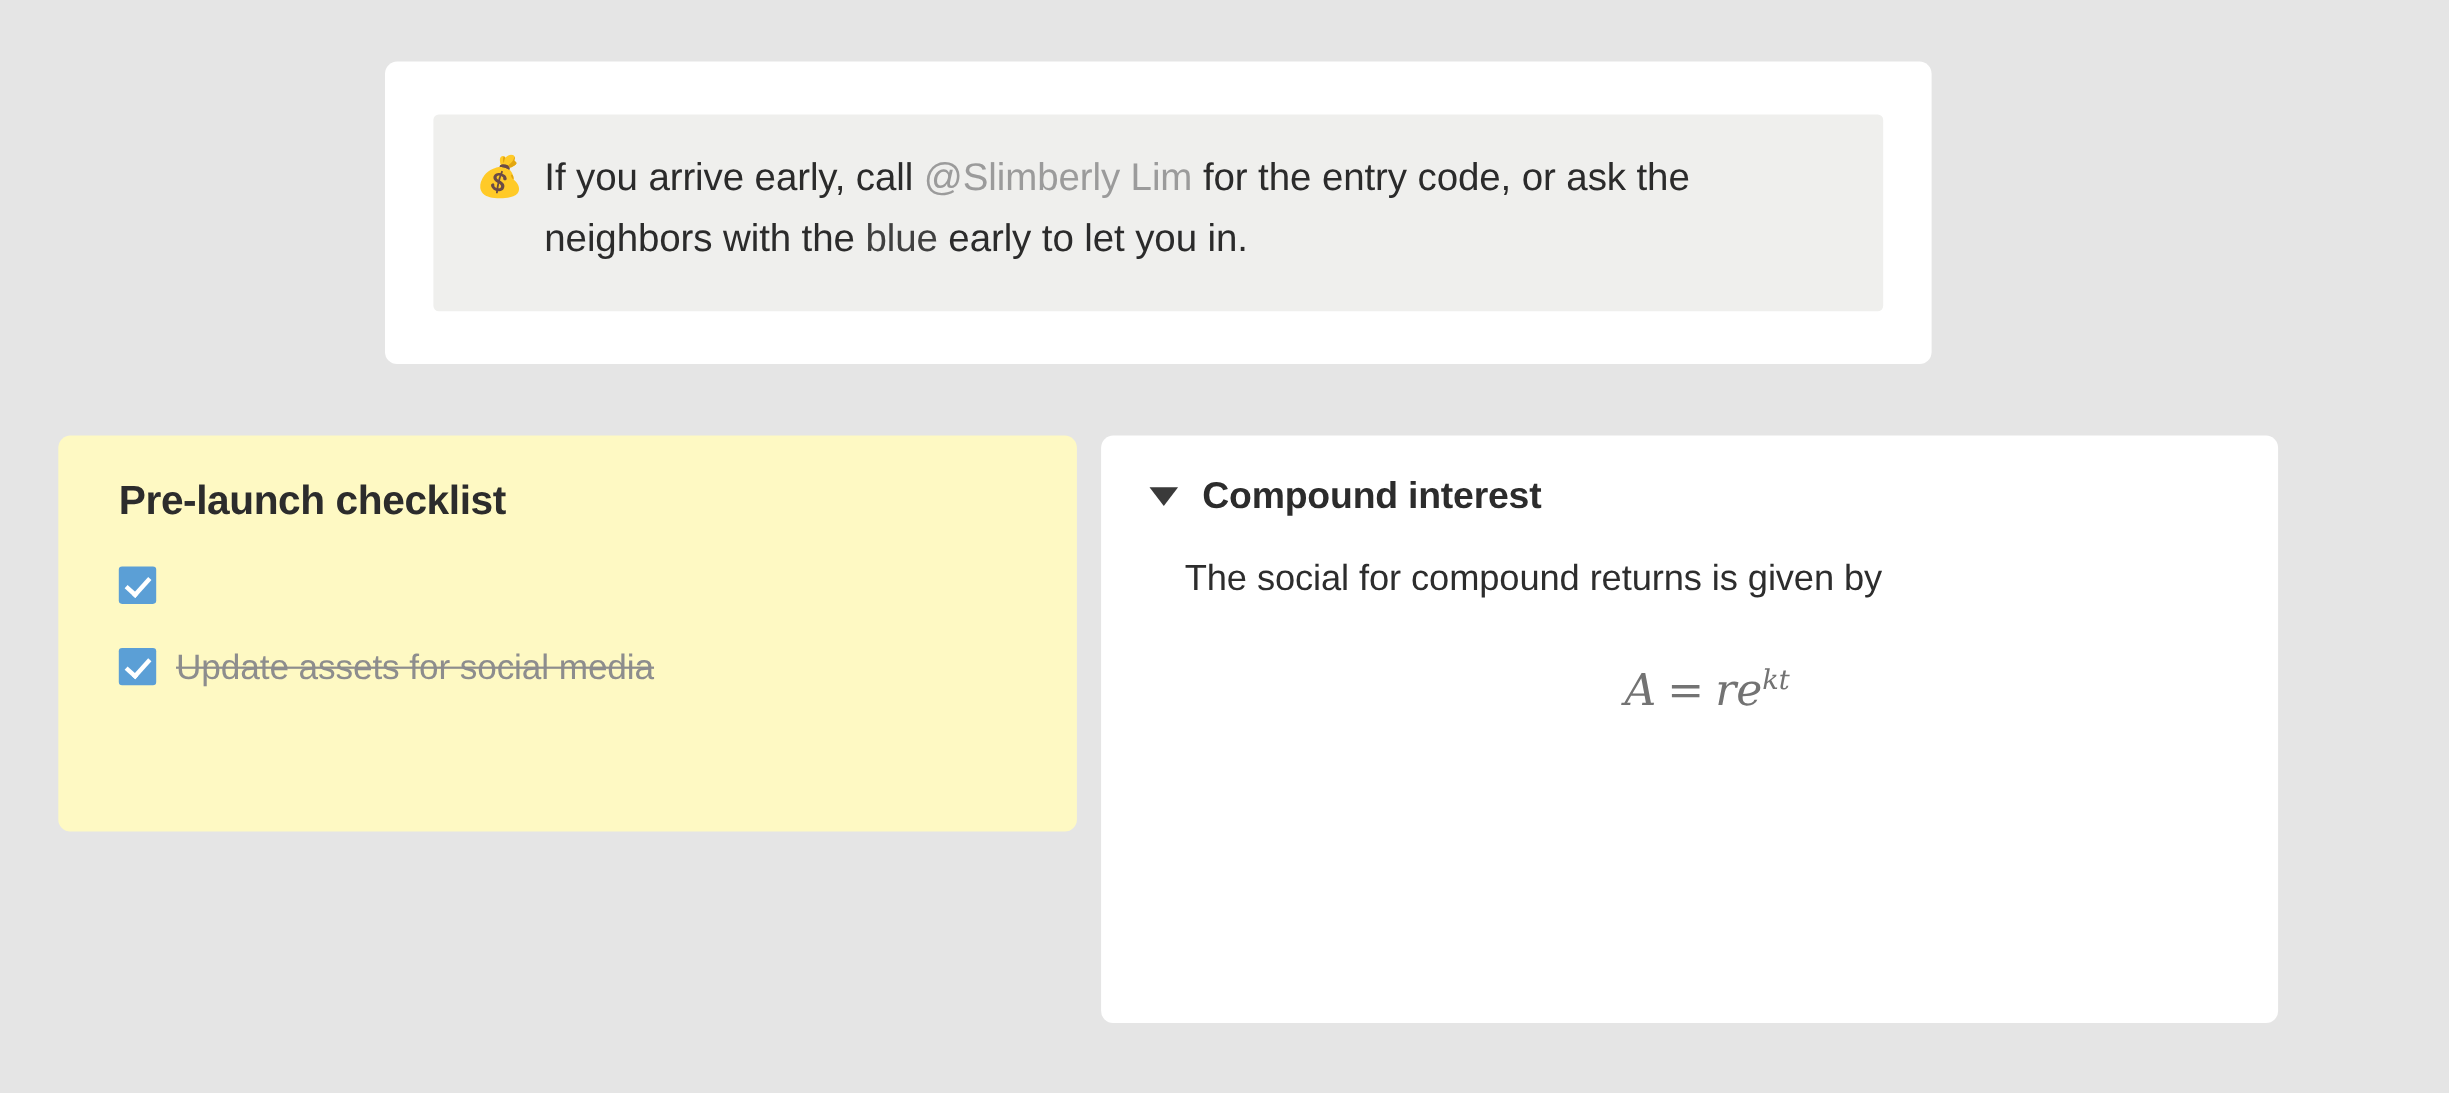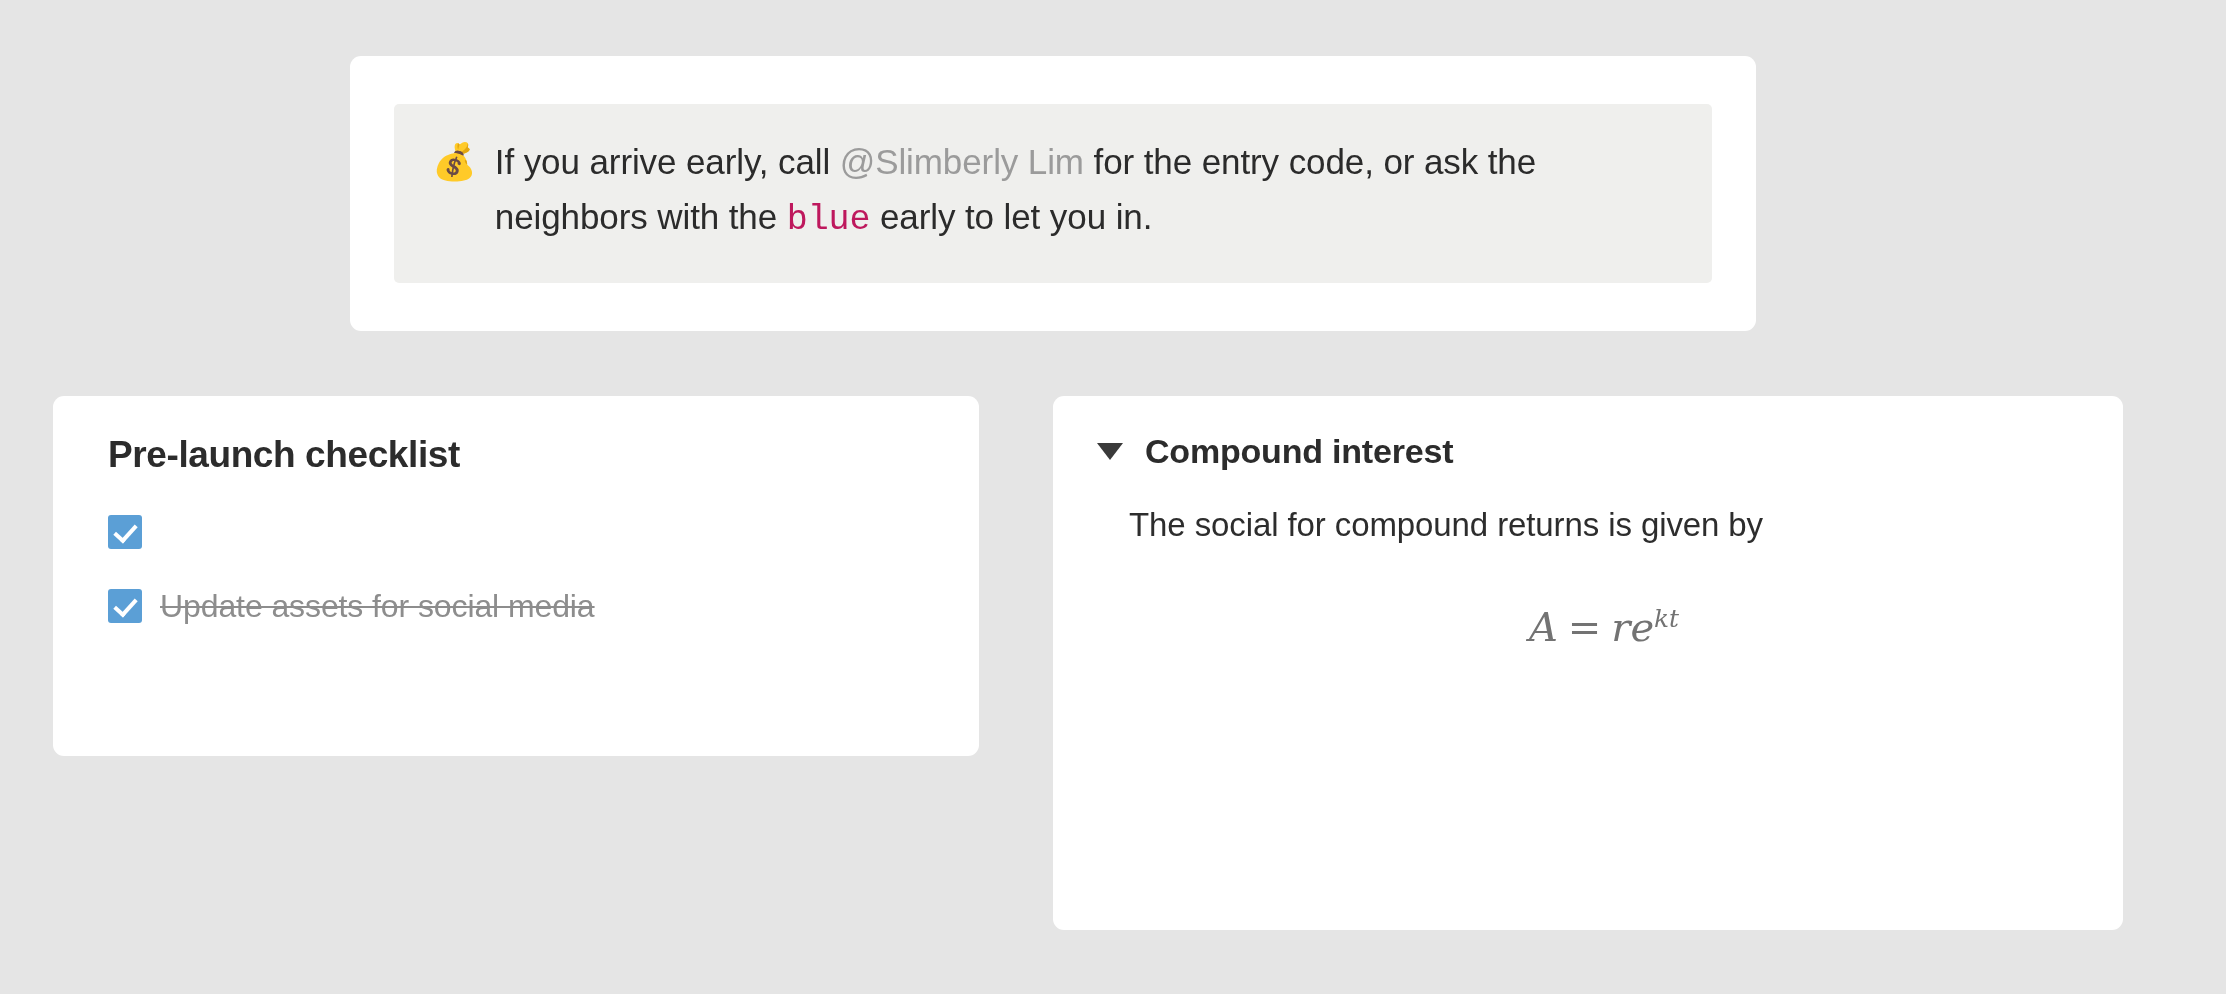--- a/index.html
+++ b/index.html
@@ -54,32 +54,31 @@
   .callout-text {
     font-size: 35px;
     line-height: 55px;
     color: #2b2b2b;
     letter-spacing: -0.1px;
   }
   .mention {
     color: #9b9b9b;
   }
   .blue-link {
-    color: #be185d;
-    font-family: Liberation Mono, monospace;
+    color: #404040;
   }
 
   
   .checklist-card {
     position: absolute;
     left: 53px;
     top: 396px;
     width: 926px;
     height: 360px;
-    background: #ffffff;
+    background: #fef9c3;
     border-radius: 11px;
     box-sizing: border-box;
     padding: 38px 55px;
   }
   .card-title {
     font-size: 37px;
     font-weight: bold;
     color: #2c2c2c;
     letter-spacing: -0.4px;
     margin: 0 0 28px 0;
@@ -128,21 +127,21 @@
   }
   .check-label.done {
     color: #8d8d8d;
     text-decoration: line-through;
     text-decoration-thickness: 1.5px;
   }
 
   
   .detail-card {
     position: absolute;
-    left: 1053px;
+    left: 1001px;
     top: 396px;
     width: 1070px;
     height: 534px;
     background: #ffffff;
     border-radius: 11px;
     box-sizing: border-box;
     padding: 36px 44px;
   }
   .detail-header {
     display: flex;

